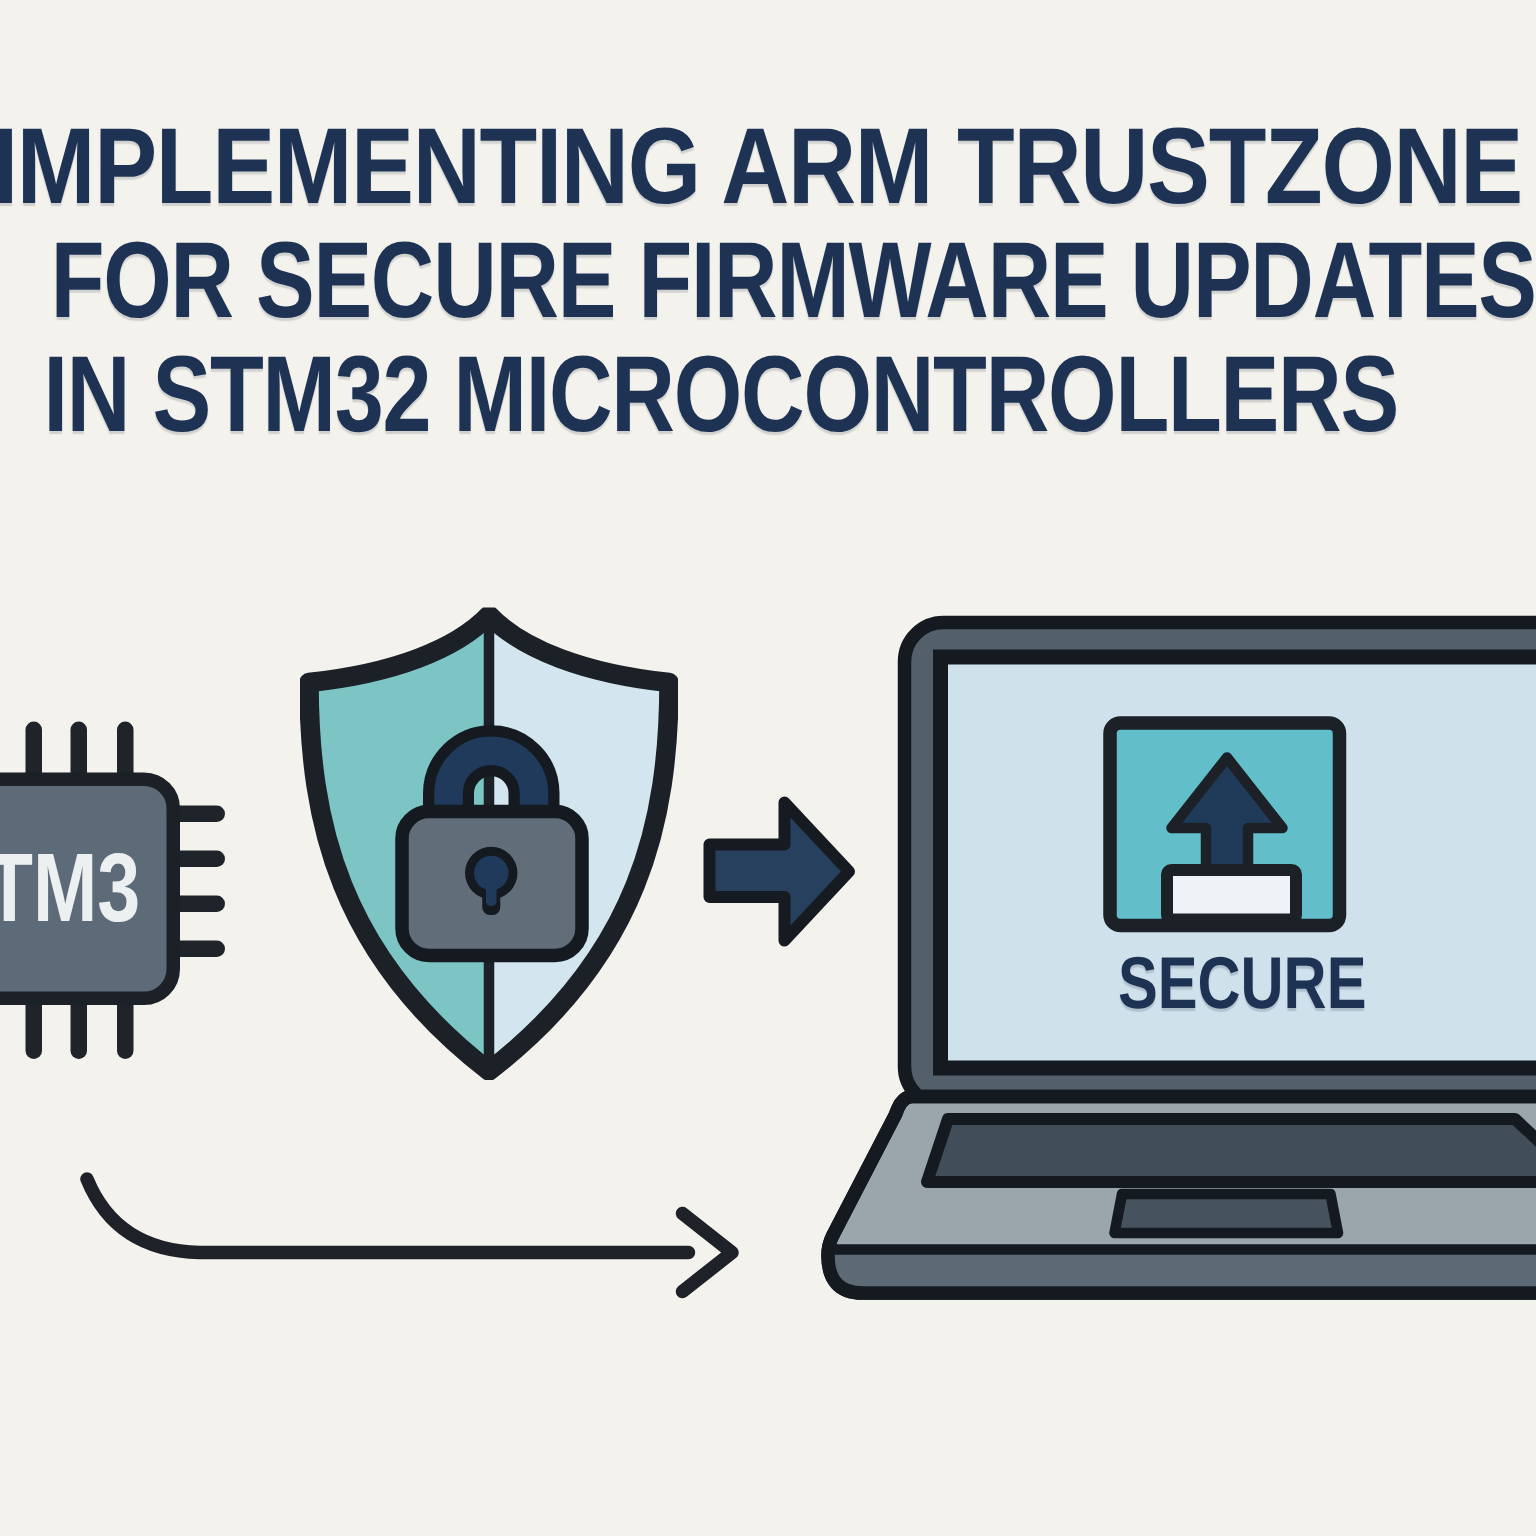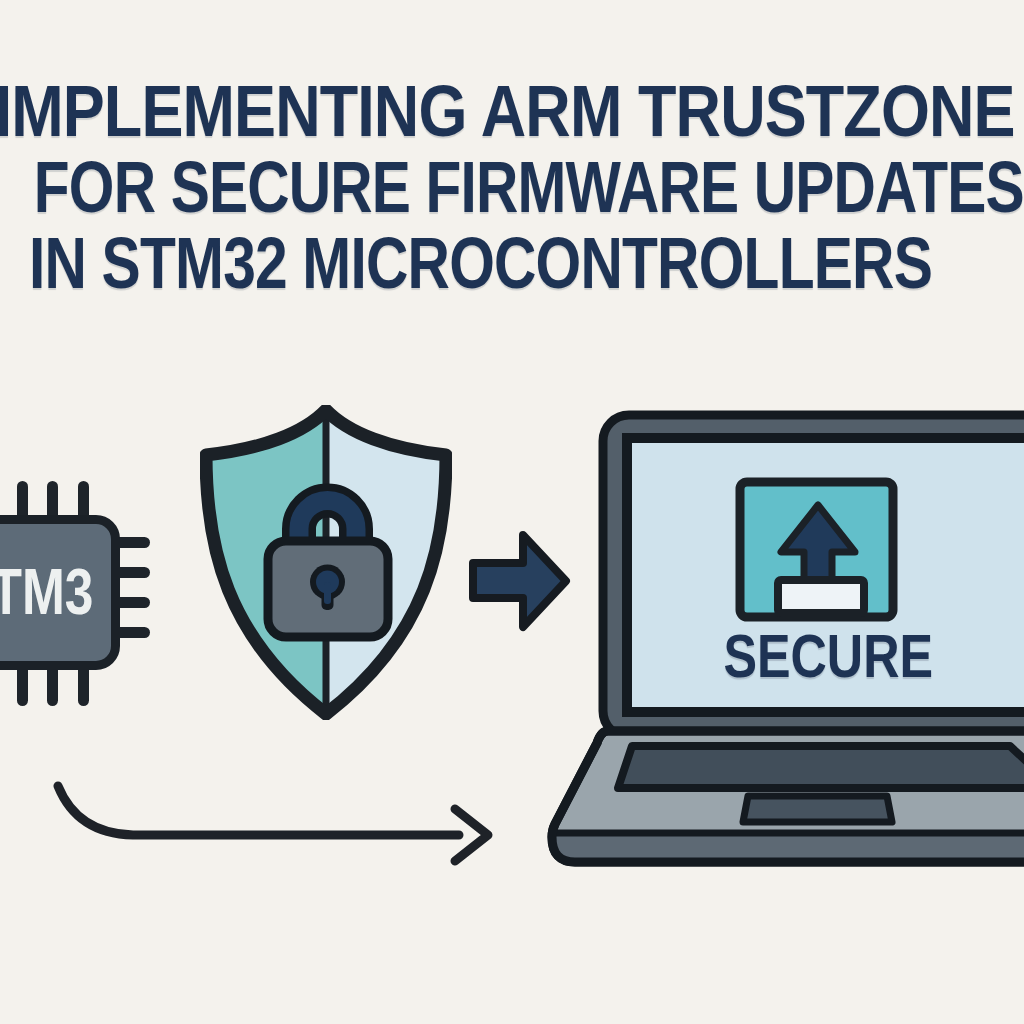--- a/index.html
+++ b/index.html
@@ -15,21 +15,21 @@
   
   .pin{background:#1e242a;position:absolute;}
   .pin-v{width:11px;height:44px;border-radius:6px;}
   .pin-h{width:45px;height:11px;border-radius:6px;}
   #chip-body{left:-70px;top:515px;width:190px;height:155px;background:#5d6b78;
              border:9px solid #1b2127;border-radius:24px;box-sizing:border-box;}
   #chip-label{left:-58px;top:559px;width:200px;text-align:center;color:#edf0f0;
               font-size:65px;font-weight:700;line-height:65px;letter-spacing:0px;}
   
   #secure-label{left:678px;top:624px;width:300px;text-align:center;color:#1e3354;
-                font-size:62px;font-weight:700;line-height:64px;
+                font-size:49px;font-weight:700;line-height:64px;
                 text-shadow:0 2px 1px rgba(25,35,55,0.18);}
 </style>
 </head>
 <body>
 
 <div id="canvas">
 
   <div id="title" class="abs">
     <span class="title-line"><span class="fit" style="transform: scaleX(0.873825);">IMPLEMENTING ARM TRUSTZONE</span></span>
     <span class="title-line"><span class="fit" style="transform: scaleX(0.814344);">FOR SECURE FIRMWARE UPDATES</span></span>

